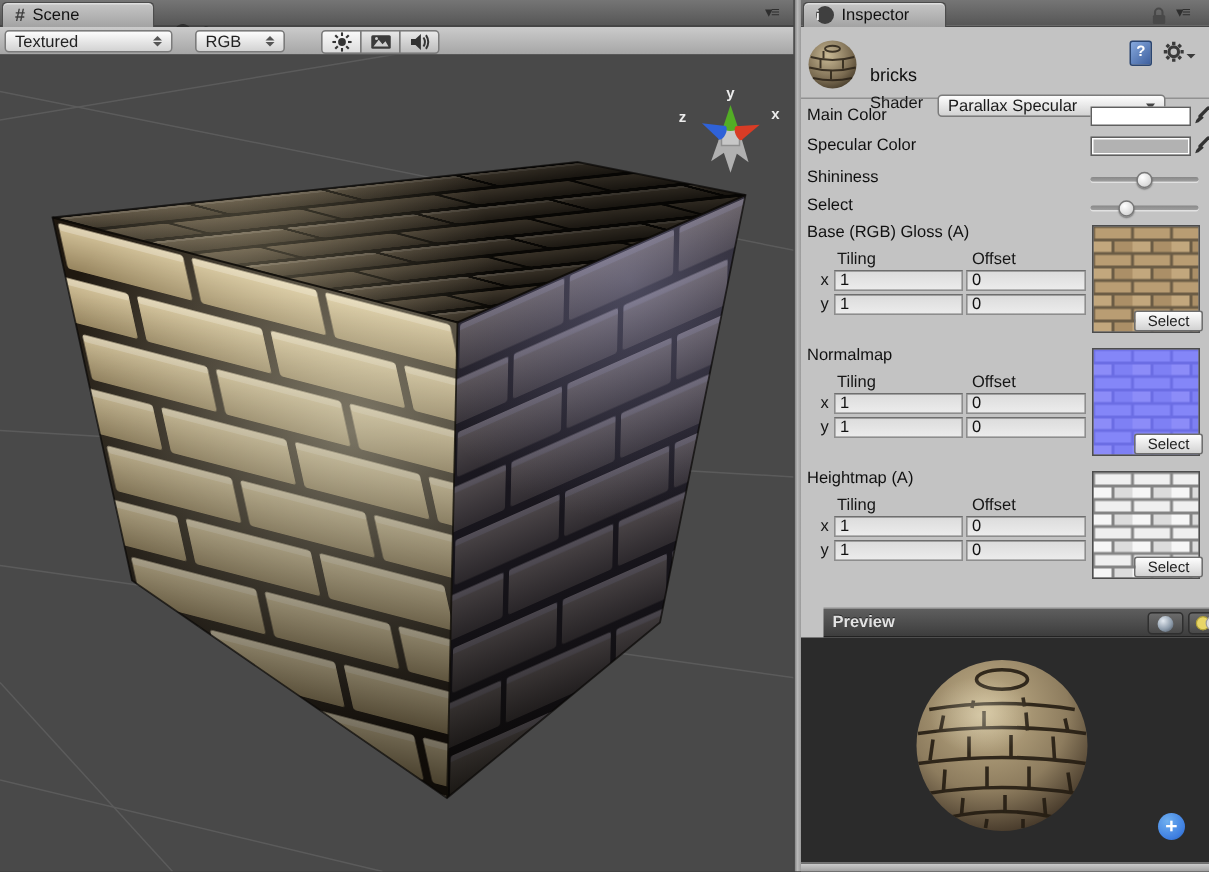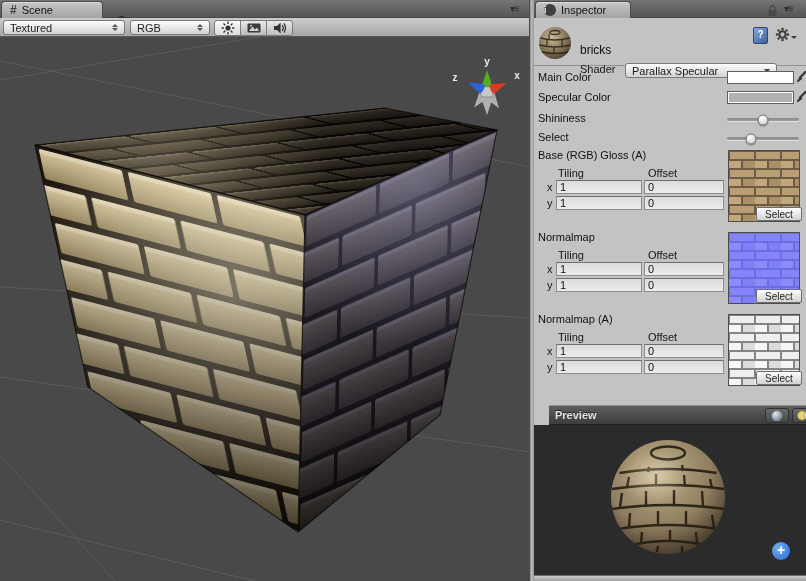--- a/index.html
+++ b/index.html
@@ -85,28 +85,28 @@
         <svg width="12" height="12" viewBox="0 0 12 12">
             <path d="M6 6 L11.3 3.4 A6 6 0 1 0 11.3 8.6 Z" fill="#2e2e2e"></path>
           </svg>
       </span>
       <span>Game</span>
     </div>
     <span class="abs menu-glyph" style="left:510px;top:4px;">▾≡</span>
   </div>
 
   <div id="scene-toolbar" class="abs">
-    <div class="popup" style="left:3px;width:122px;">
+    <div class="popup" style="left:3px;width:112px;">
       <span>Textured</span>
       <span class="updown">
           <i class="up"></i>
           <i class="dn"></i>
         </span>
     </div>
-    <div class="popup" style="left:130px;width:80px;">
+    <div class="popup" style="left:130px;width:60px;">
       <span>RGB</span>
       <span class="updown">
           <i class="up"></i>
           <i class="dn"></i>
         </span>
     </div>
     <div class="tbtn on" style="left:214px;border-radius:3px 0 0 3px;">
       <svg width="16" height="16" viewBox="0 0 16 16">
         <circle cx="8" cy="8" r="2.6" fill="#333"></circle>
         <g stroke="#333" stroke-width="1.4">
@@ -392,21 +392,21 @@
       <svg width="70" height="70">
           <rect width="70" height="70" fill="url(#pat-normal)"></rect>
         </svg>
     </div>
     <div class="select-btn">
       <span>Select</span>
     </div>
   </div>
 
   <div class="map-section" style="top:313px;">
-    <span class="map-title">Normalmap (A)</span>
+    <span class="map-title">Heightmap (A)</span>
     <span class="map-h" style="left:24px;">Tiling</span>
     <span class="map-h" style="left:114px;">Offset</span>
     <span class="axis-l" style="left:13px;top:32px;">x</span>
     <input class="tfield" style="left: 22px; top: 31px; width: 86px;" value="1">
     <input class="tfield" style="left: 110px; top: 31px; width: 80px;" value="0">
     <span class="axis-l" style="left:13px;top:48px;">y</span>
     <input class="tfield" style="left: 22px; top: 47px; width: 86px;" value="1">
     <input class="tfield" style="left: 110px; top: 47px; width: 80px;" value="0">
     <div class="thumb">
       <svg width="70" height="70">

